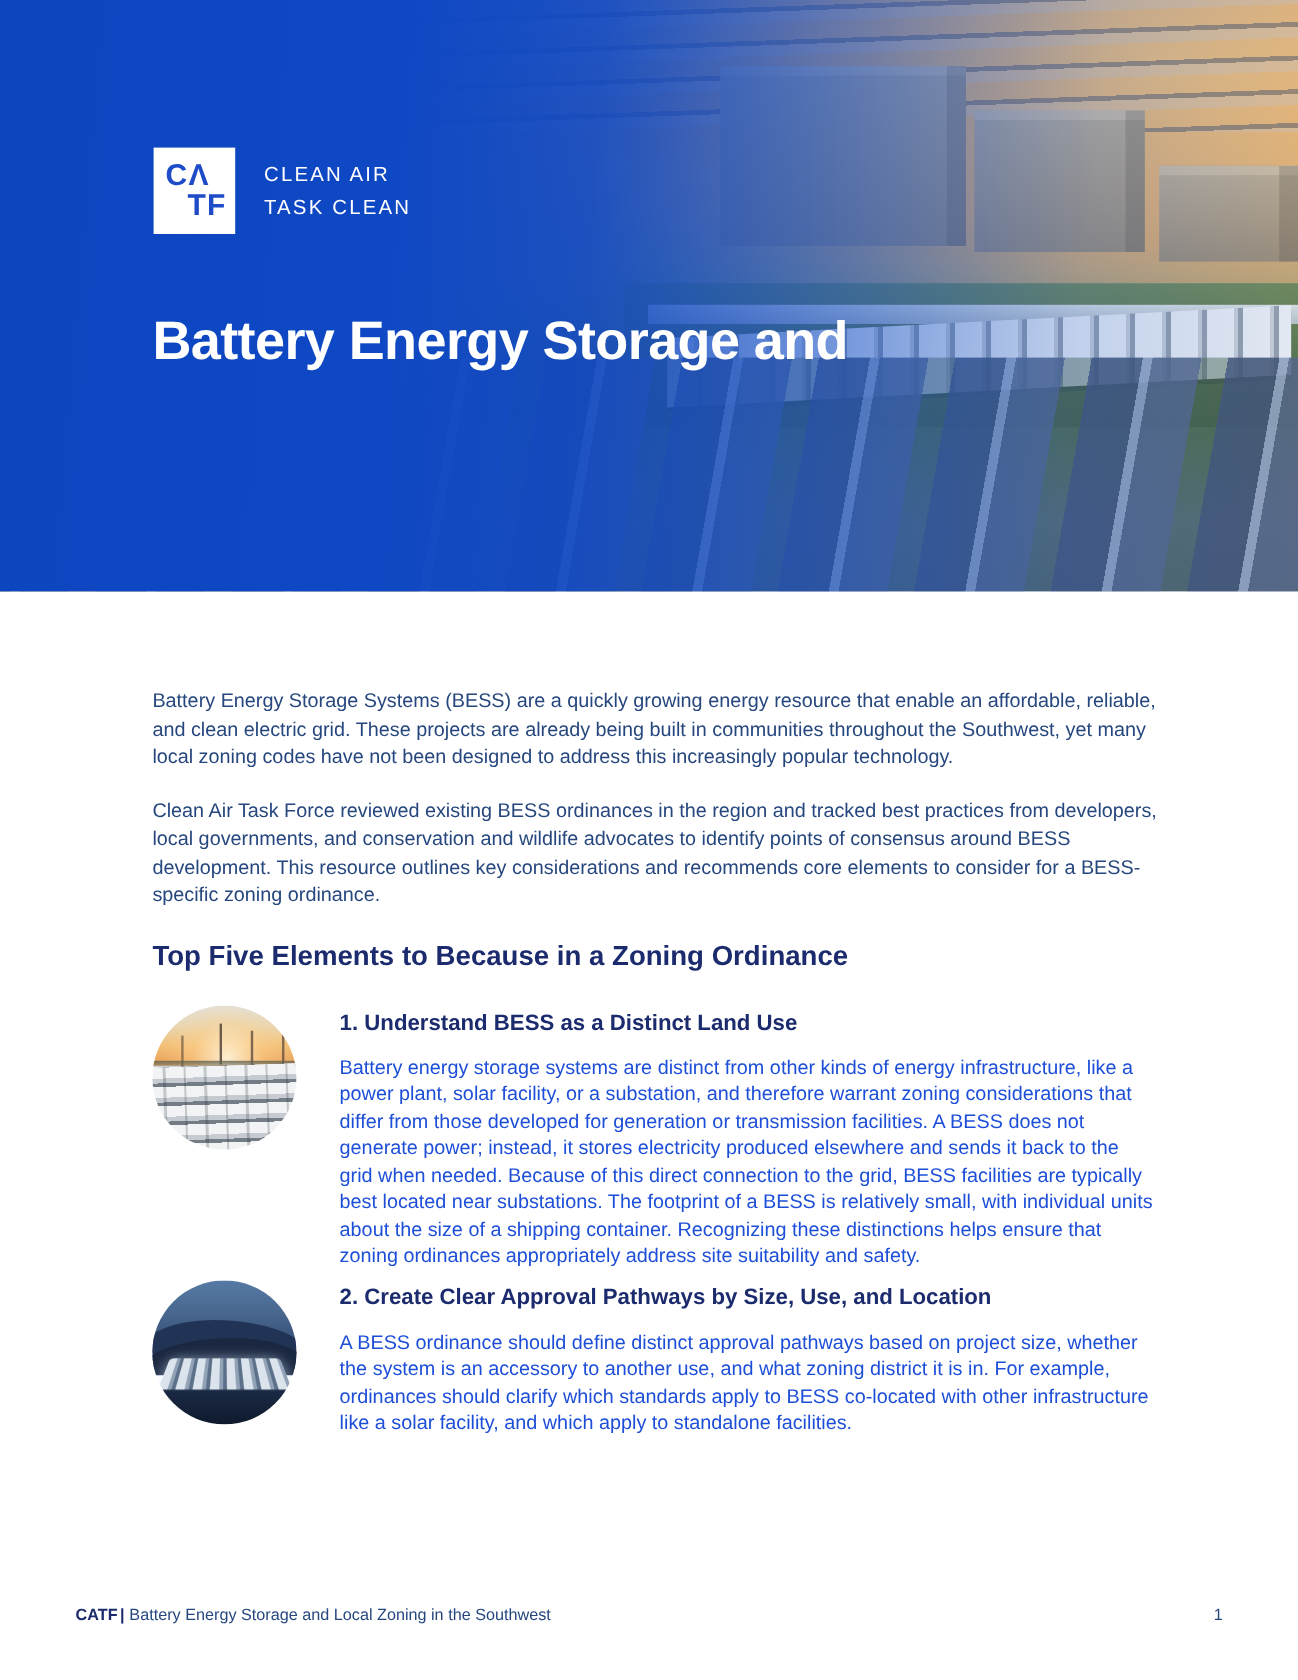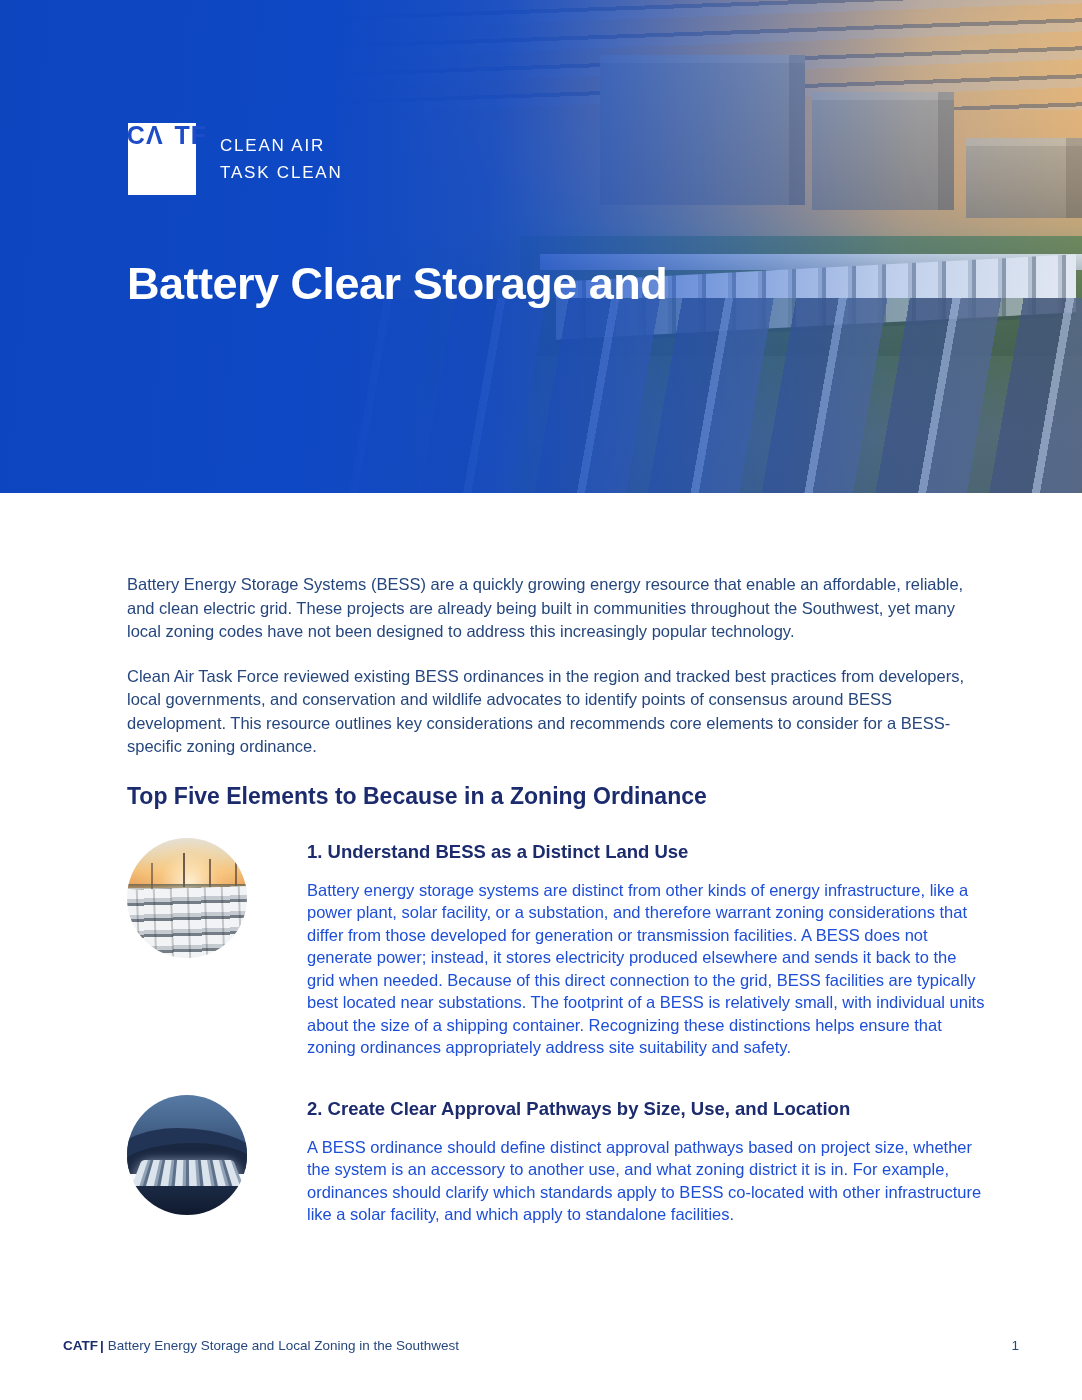--- a/index.html
+++ b/index.html
@@ -29,39 +29,39 @@
   .ph-containers{position:absolute;left:556px;top:268px;width:520px;height:58px;transform:skewY(-3deg);
     background:repeating-linear-gradient(90deg,#f0f2f4 0 22px,#ccd1d7 22px 26px,#9aa2ab 26px 30px);
     box-shadow:0 4px 0 rgba(40,50,60,0.35);}
   .ph-solar{position:absolute;left:0;top:298px;right:0;height:195px;
     background:repeating-linear-gradient(100deg,rgba(70,86,112,0.88) 0 42px,rgba(152,167,190,0.92) 42px 50px,rgba(88,104,130,0.88) 50px 90px,rgba(72,96,62,0.45) 90px 112px);}
   .hero-overlay{position:absolute;inset:0;background:
     linear-gradient(95deg,#0d45bf 0%,#0f48c4 30%,rgba(15,72,196,0.90) 45%,rgba(20,80,200,0.55) 65%,rgba(25,88,205,0.22) 82%,rgba(25,88,205,0.04) 100%);}
 
   .logo-row{position:absolute;left:128px;top:123px;display:flex;align-items:center;gap:24px;}
   .logo-mark{width:68px;height:72px;background:#ffffff;box-sizing:border-box;
-    display:flex;justify-content:center;padding-left:10px;
+    display:flex;flex-direction:column;justify-content:center;padding-left:10px;
     color:#1e4bc8;font-weight:bold;font-size:25px;line-height:25px;letter-spacing:1px;}
   .logo-mark .l2{padding-left:11px;text-align:center;}
   .logo-text{color:#ffffff;font-weight:normal;font-size:17px;line-height:27px;letter-spacing:1.8px;}
 
   .hero-title{position:absolute;left:127px;top:252px;margin:0;color:#ffffff;
     font-size:45px;line-height:64px;font-weight:bold;letter-spacing:-0.5px;}
 
   
   .content{position:absolute;top:493px;left:0;right:0;padding:80px 94px 0 127px;box-sizing:border-box;}
   .intro-p{font-size:16.5px;line-height:23.5px;color:#26477e;margin:0 0 21px 0;max-width:845px;}
   .section-heading{font-size:23px;line-height:28px;color:#1b2b6d;font-weight:bold;margin:23px 0 0 0;}
 
-  .item{display:flex;gap:36px;margin-top:28px;justify-content:space-between;}
+  .item{display:flex;gap:36px;margin-top:28px;}
   .item-photo{flex:0 0 120px;width:120px;height:120px;border-radius:50%;overflow:hidden;position:relative;}
   .item-content{max-width:681px;}
   .item-title{font-size:18.5px;line-height:24px;color:#1b2b6d;font-weight:bold;margin:2px 0 15px 0;}
   .item-body{font-size:16.5px;line-height:22.5px;color:#1d4ed8;margin:0;}
-  .item-2{margin-top:36px;}
+  .item-2{margin-top:8px;}
 
   
   .ps-sky{position:absolute;top:0;left:0;right:0;height:42%;
     background:radial-gradient(circle at 52% 88%,rgba(255,242,214,0.95) 0%,rgba(255,212,145,0.45) 38%,rgba(255,205,125,0) 72%),
     linear-gradient(180deg,#dfe3e6 0%,#e6d6b5 34%,#f3c078 66%,#e99f58 100%);}
   .ps-towers{position:absolute;left:47%;top:13%;width:2px;height:28%;background:rgba(75,60,50,0.8);
     box-shadow:26px 6px 0 rgba(75,60,50,0.7),52px 8px 0 rgba(75,60,50,0.65),-32px 10px 0 rgba(75,60,50,0.55);}
   .ps-horizon{position:absolute;top:39%;left:0;right:0;height:4%;background:linear-gradient(180deg,rgba(90,95,80,0.8),rgba(120,125,115,0.4));}
   .ps-yard{position:absolute;top:42%;left:-6%;right:-6%;bottom:-2%;transform:rotate(-2deg);
     background:repeating-linear-gradient(90deg,rgba(30,40,50,0.22) 0 2px,rgba(0,0,0,0) 2px 17px),
@@ -110,21 +110,21 @@
       <div class="logo-mark">
         <span class="l1">CΛ</span>
         <span class="l2">TF</span>
       </div>
       <div class="logo-text">
         <div>CLEAN AIR</div>
         <div>TASK CLEAN</div>
       </div>
     </div>
 
-    <h1 class="hero-title"><span>Battery Clear Storage and</span><br></h1>
+    <h1 class="hero-title"><span>Battery Energy Storage and</span><br></h1>
   </header>
 
   <main class="content">
     <p class="intro-p">Battery Energy Storage Systems (BESS) are a quickly growing energy resource that enable an affordable, reliable, and clean electric grid. These projects are already being built in communities throughout the Southwest, yet many local zoning codes have not been designed to address this increasingly popular technology.</p>
     <p class="intro-p">Clean Air Task Force reviewed existing BESS ordinances in the region and tracked best practices from developers, local governments, and conservation and wildlife advocates to identify points of consensus around BESS development. This resource outlines key considerations and recommends core elements to consider for a BESS-specific zoning ordinance.</p>
 
     <h2 class="section-heading">Top Five Elements to Because in a Zoning Ordinance</h2>
 
     <section class="item item-1">
       <div class="item-photo">

